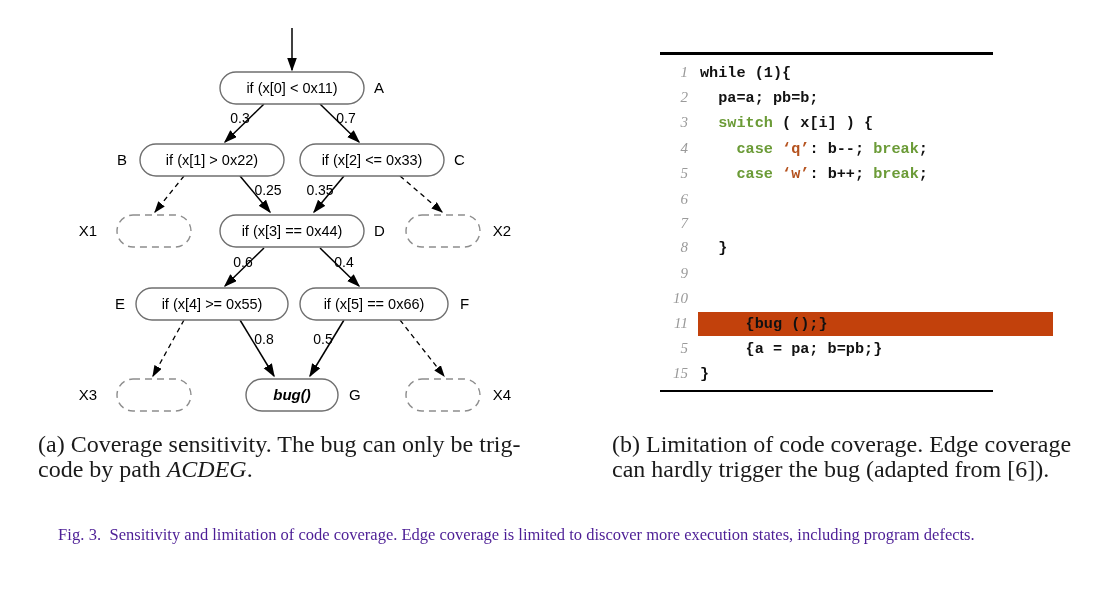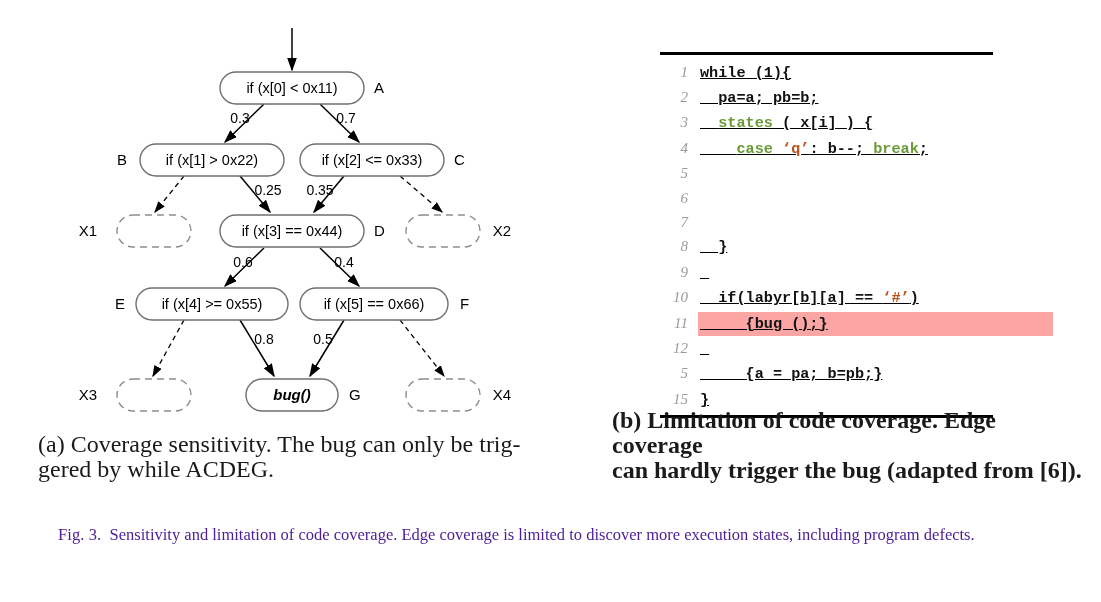--- a/index.html
+++ b/index.html
@@ -53,37 +53,37 @@
     padding-top:5px;
   }
   .code-line{white-space:pre;display:flex;align-items:baseline;}
   .ln{
     display:inline-block;width:30px;text-align:right;
     color:#9a9a9a;font-style:italic;
     font-family:"Liberation Serif", serif;
     font-size:15px;
     padding-right:10px;flex:0 0 auto;
   }
-  .code-body{display:inline-block;white-space:pre;flex:1 1 auto;padding-left:2px;text-decoration:underline;}
-  .code-line.hl .code-body{background:#fca5a5;}
+  .code-body{display:inline-block;white-space:pre;flex:1 1 auto;padding-left:2px;}
+  .code-line.hl .code-body{background:#c2410c;}
   .tok-kw{color:#6b9b37;font-weight:bold;}
   .tok-chr{color:#b5521e;font-weight:bold;}
   .tok-pl{color:#111;font-weight:bold;}
 
   
   .subcap{
     position:absolute;
     font-family:"Liberation Serif", serif;
     font-size:24px;
     line-height:25px;
     color:#1a1a1a;
   }
   #subcap-a{left:38px;top:432px;width:525px;}
-  #subcap-b{left:612px;top:408px;width:470px;font-weight:bold;}
-  .ital{}
+  #subcap-b{left:612px;top:432px;width:470px;}
+  .ital{font-style:italic;}
 
   
   #figcaption{
     position:absolute;left:22px;top:522px;width:1060px;
     font-family:"Liberation Serif", serif;
     font-size:16.5px;line-height:26px;color:#4c1d95;margin-left:36px;
   }
   #figcaption .figno{letter-spacing:.1px;}
 </style>
 </head>
@@ -192,40 +192,39 @@
       <text class="edge-label" x="311" y="340">0.5</text>
     </svg>
   </div>
 
   <div id="panel-b">
     <div id="code-block">
       <div id="code-rule-top"></div>
       <div class="code-lines" id="code-lines">
           <div class="code-line"><span class="ln">1</span><span class="code-body"><span class="tok-pl">while (1){</span></span></div>
           <div class="code-line"><span class="ln">2</span><span class="code-body"><span class="tok-pl">  pa=a; pb=b;</span></span></div>
-          <div class="code-line"><span class="ln">3</span><span class="code-body"><span class="tok-pl">  </span><span class="tok-kw">states</span><span class="tok-pl"> ( x[i] ) {</span></span></div>
+          <div class="code-line"><span class="ln">3</span><span class="code-body"><span class="tok-pl">  </span><span class="tok-kw">switch</span><span class="tok-pl"> ( x[i] ) {</span></span></div>
           <div class="code-line"><span class="ln">4</span><span class="code-body"><span class="tok-pl">    </span><span class="tok-kw">case</span><span class="tok-pl"> </span><span class="tok-chr">‘q’</span><span class="tok-pl">: b--; </span><span class="tok-kw">break</span><span class="tok-pl">;</span></span></div>
-          <div class="code-line"><span class="ln">5</span></div>
+          <div class="code-line"><span class="ln">5</span><span class="code-body"><span class="tok-pl">    </span><span class="tok-kw">case</span><span class="tok-pl"> </span><span class="tok-chr">‘w’</span><span class="tok-pl">: b++; </span><span class="tok-kw">break</span><span class="tok-pl">;</span></span></div>
           <div class="code-line"><span class="ln">6</span></div>
           <div class="code-line"><span class="ln">7</span></div>
           <div class="code-line"><span class="ln">8</span><span class="code-body"><span class="tok-pl">  }</span></span></div>
           <div class="code-line"><span class="ln">9</span><span class="code-body">&nbsp;</span></div>
-          <div class="code-line"><span class="ln">10</span><span class="code-body"><span class="tok-pl">  if(labyr[b][a] == </span><span class="tok-chr">‘#’</span><span class="tok-pl">)</span></span></div>
+          <div class="code-line"><span class="ln">10</span></div>
           <div class="code-line hl"><span class="ln">11</span><span class="code-body"><span class="tok-pl">     {bug ();}</span></span></div>
-          <div class="code-line"><span class="ln">12</span><span class="code-body">&nbsp;</span></div>
           <div class="code-line"><span class="ln">5</span><span class="code-body"><span class="tok-pl">     {a = pa; b=pb;}</span></span></div>
           <div class="code-line"><span class="ln">15</span><span class="code-body"><span class="tok-pl">}</span></span></div>
         </div>
       <div id="code-rule-bottom"></div>
     </div>
   </div>
 
   <div id="subcap-a" class="subcap">
     <span>(a) Coverage sensitivity. The bug can only be trig-</span><br>
-    <span>gered by while </span><span class="ital">ACDEG</span><span>.</span>
+    <span>code by path </span><span class="ital">ACDEG</span><span>.</span>
   </div>
 
   <div id="subcap-b" class="subcap">
     <span>(b) Limitation of code coverage. Edge coverage</span><br>
     <span>can hardly trigger the bug (adapted from [6]).</span>
   </div>
 
   <div id="figcaption">
     <span class="figno">Fig. 3.</span>
     &nbsp;<span>Sensitivity and limitation of code coverage. Edge coverage is limited to discover more execution states, including program defects.</span>

